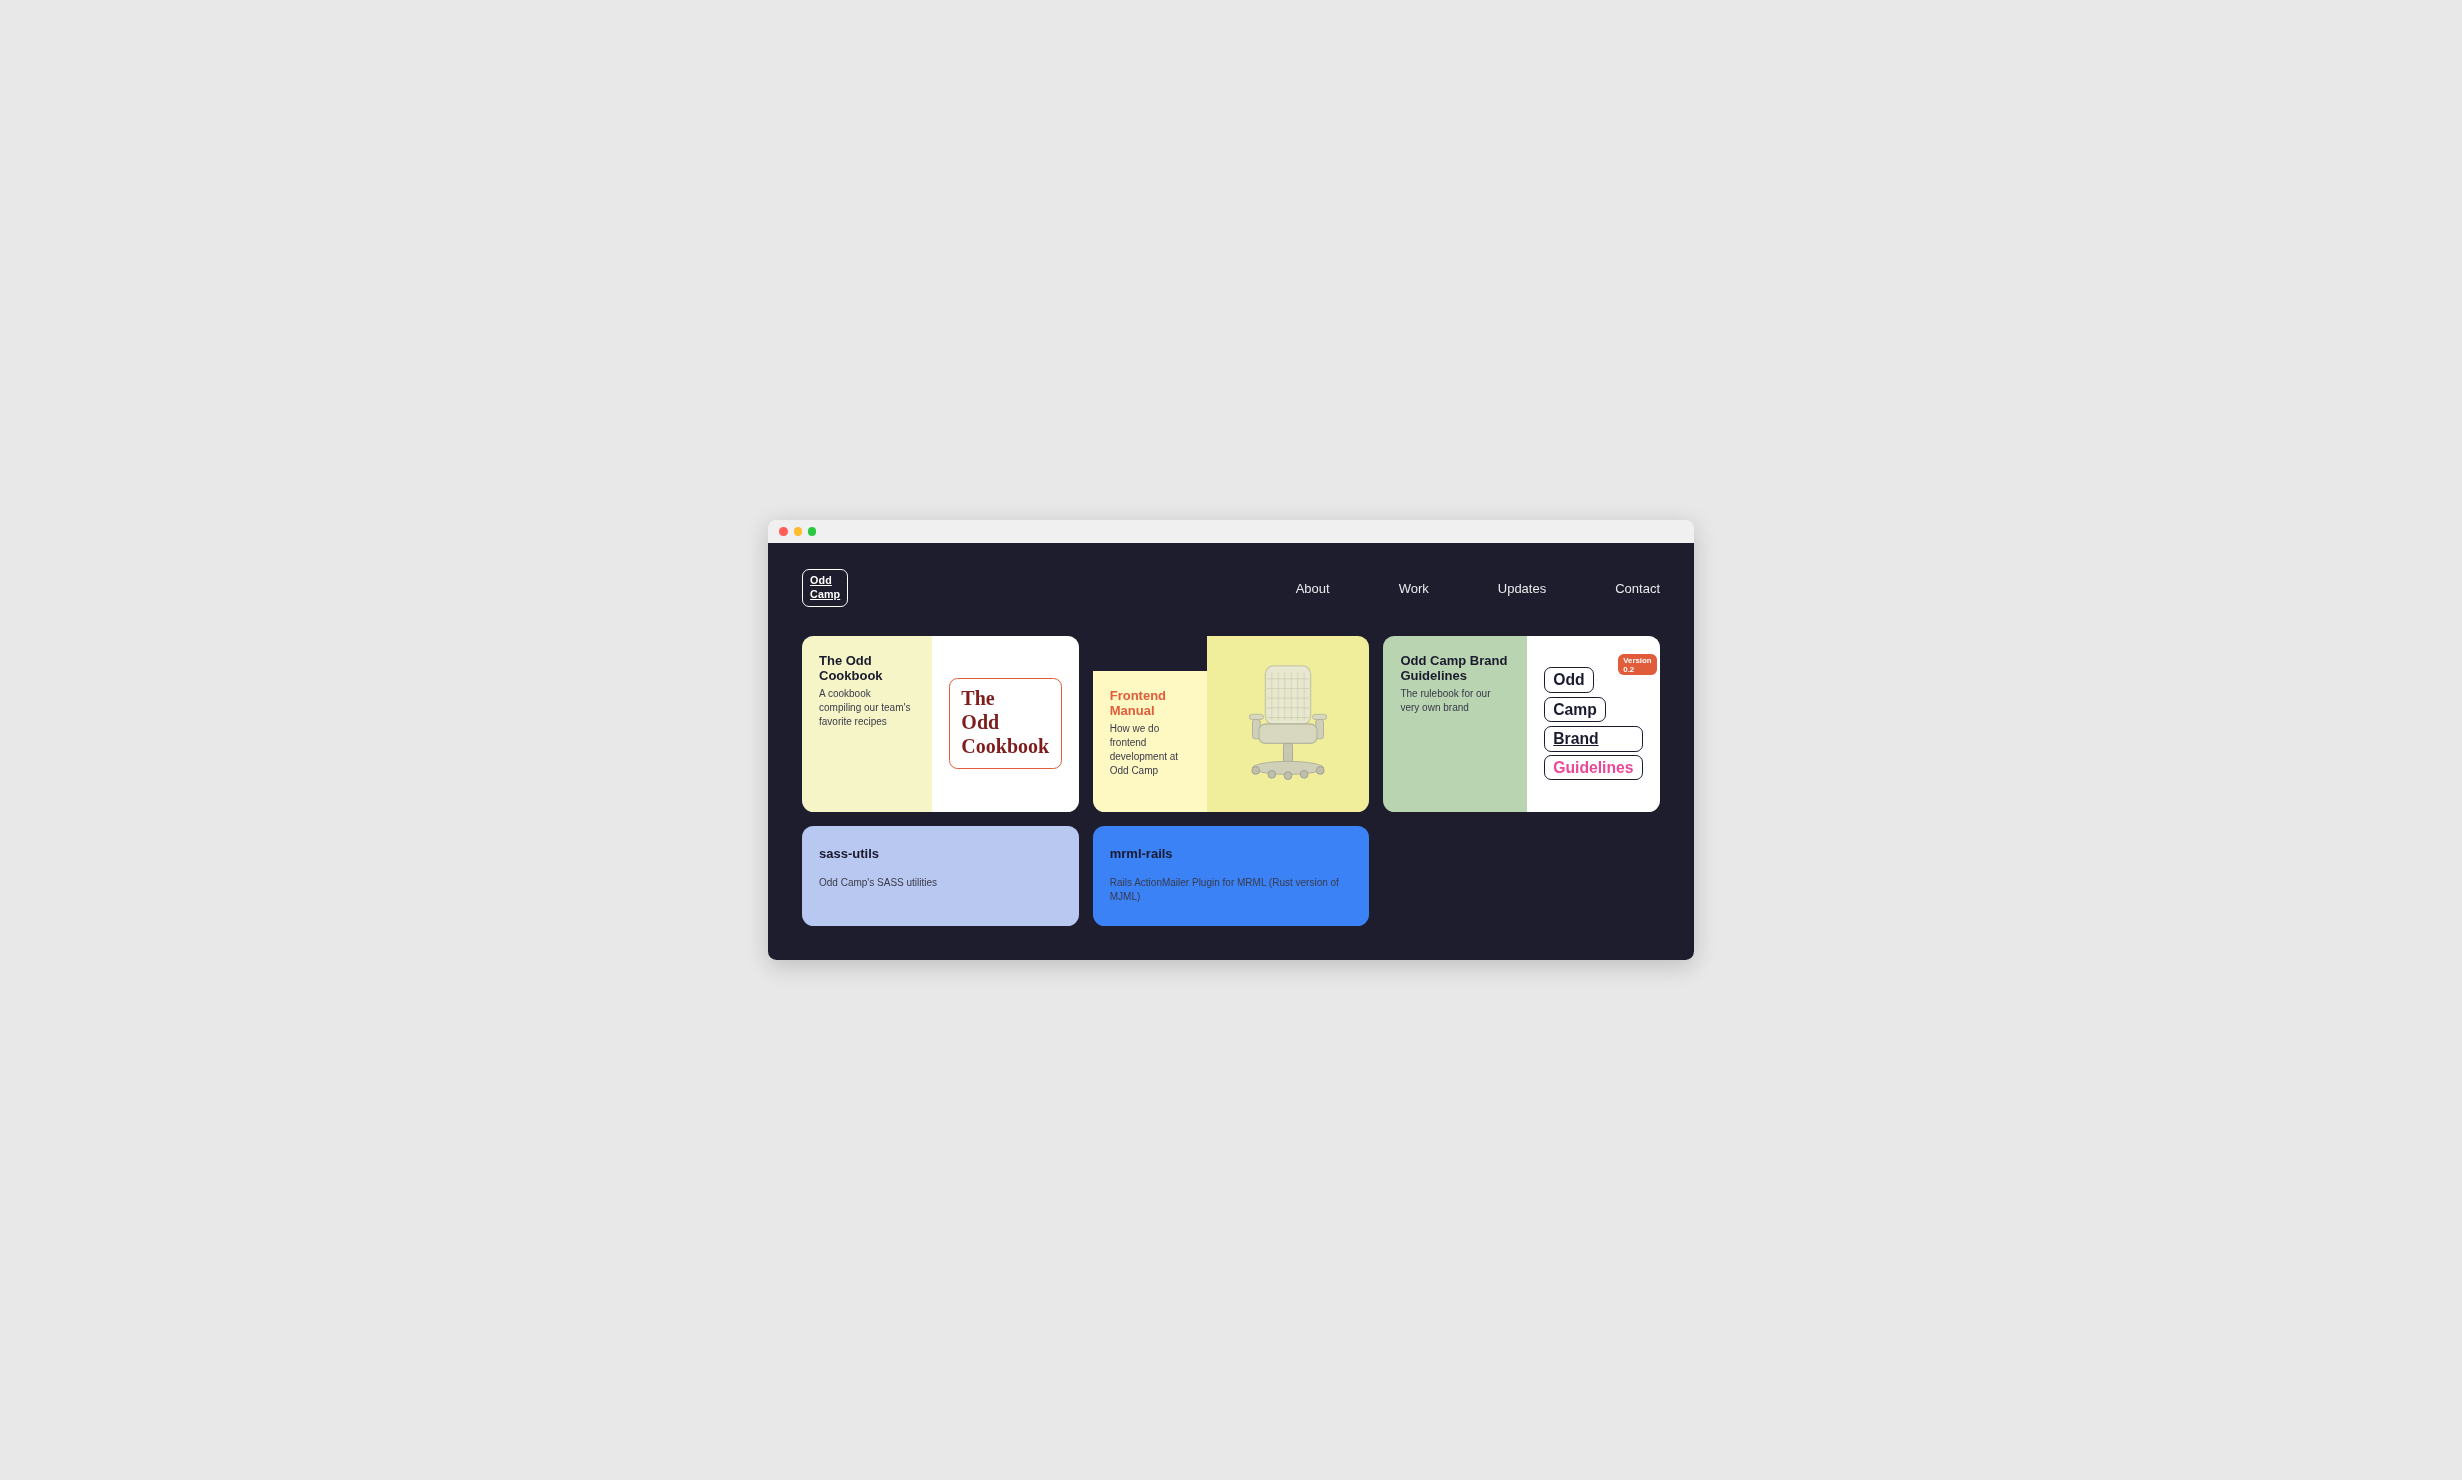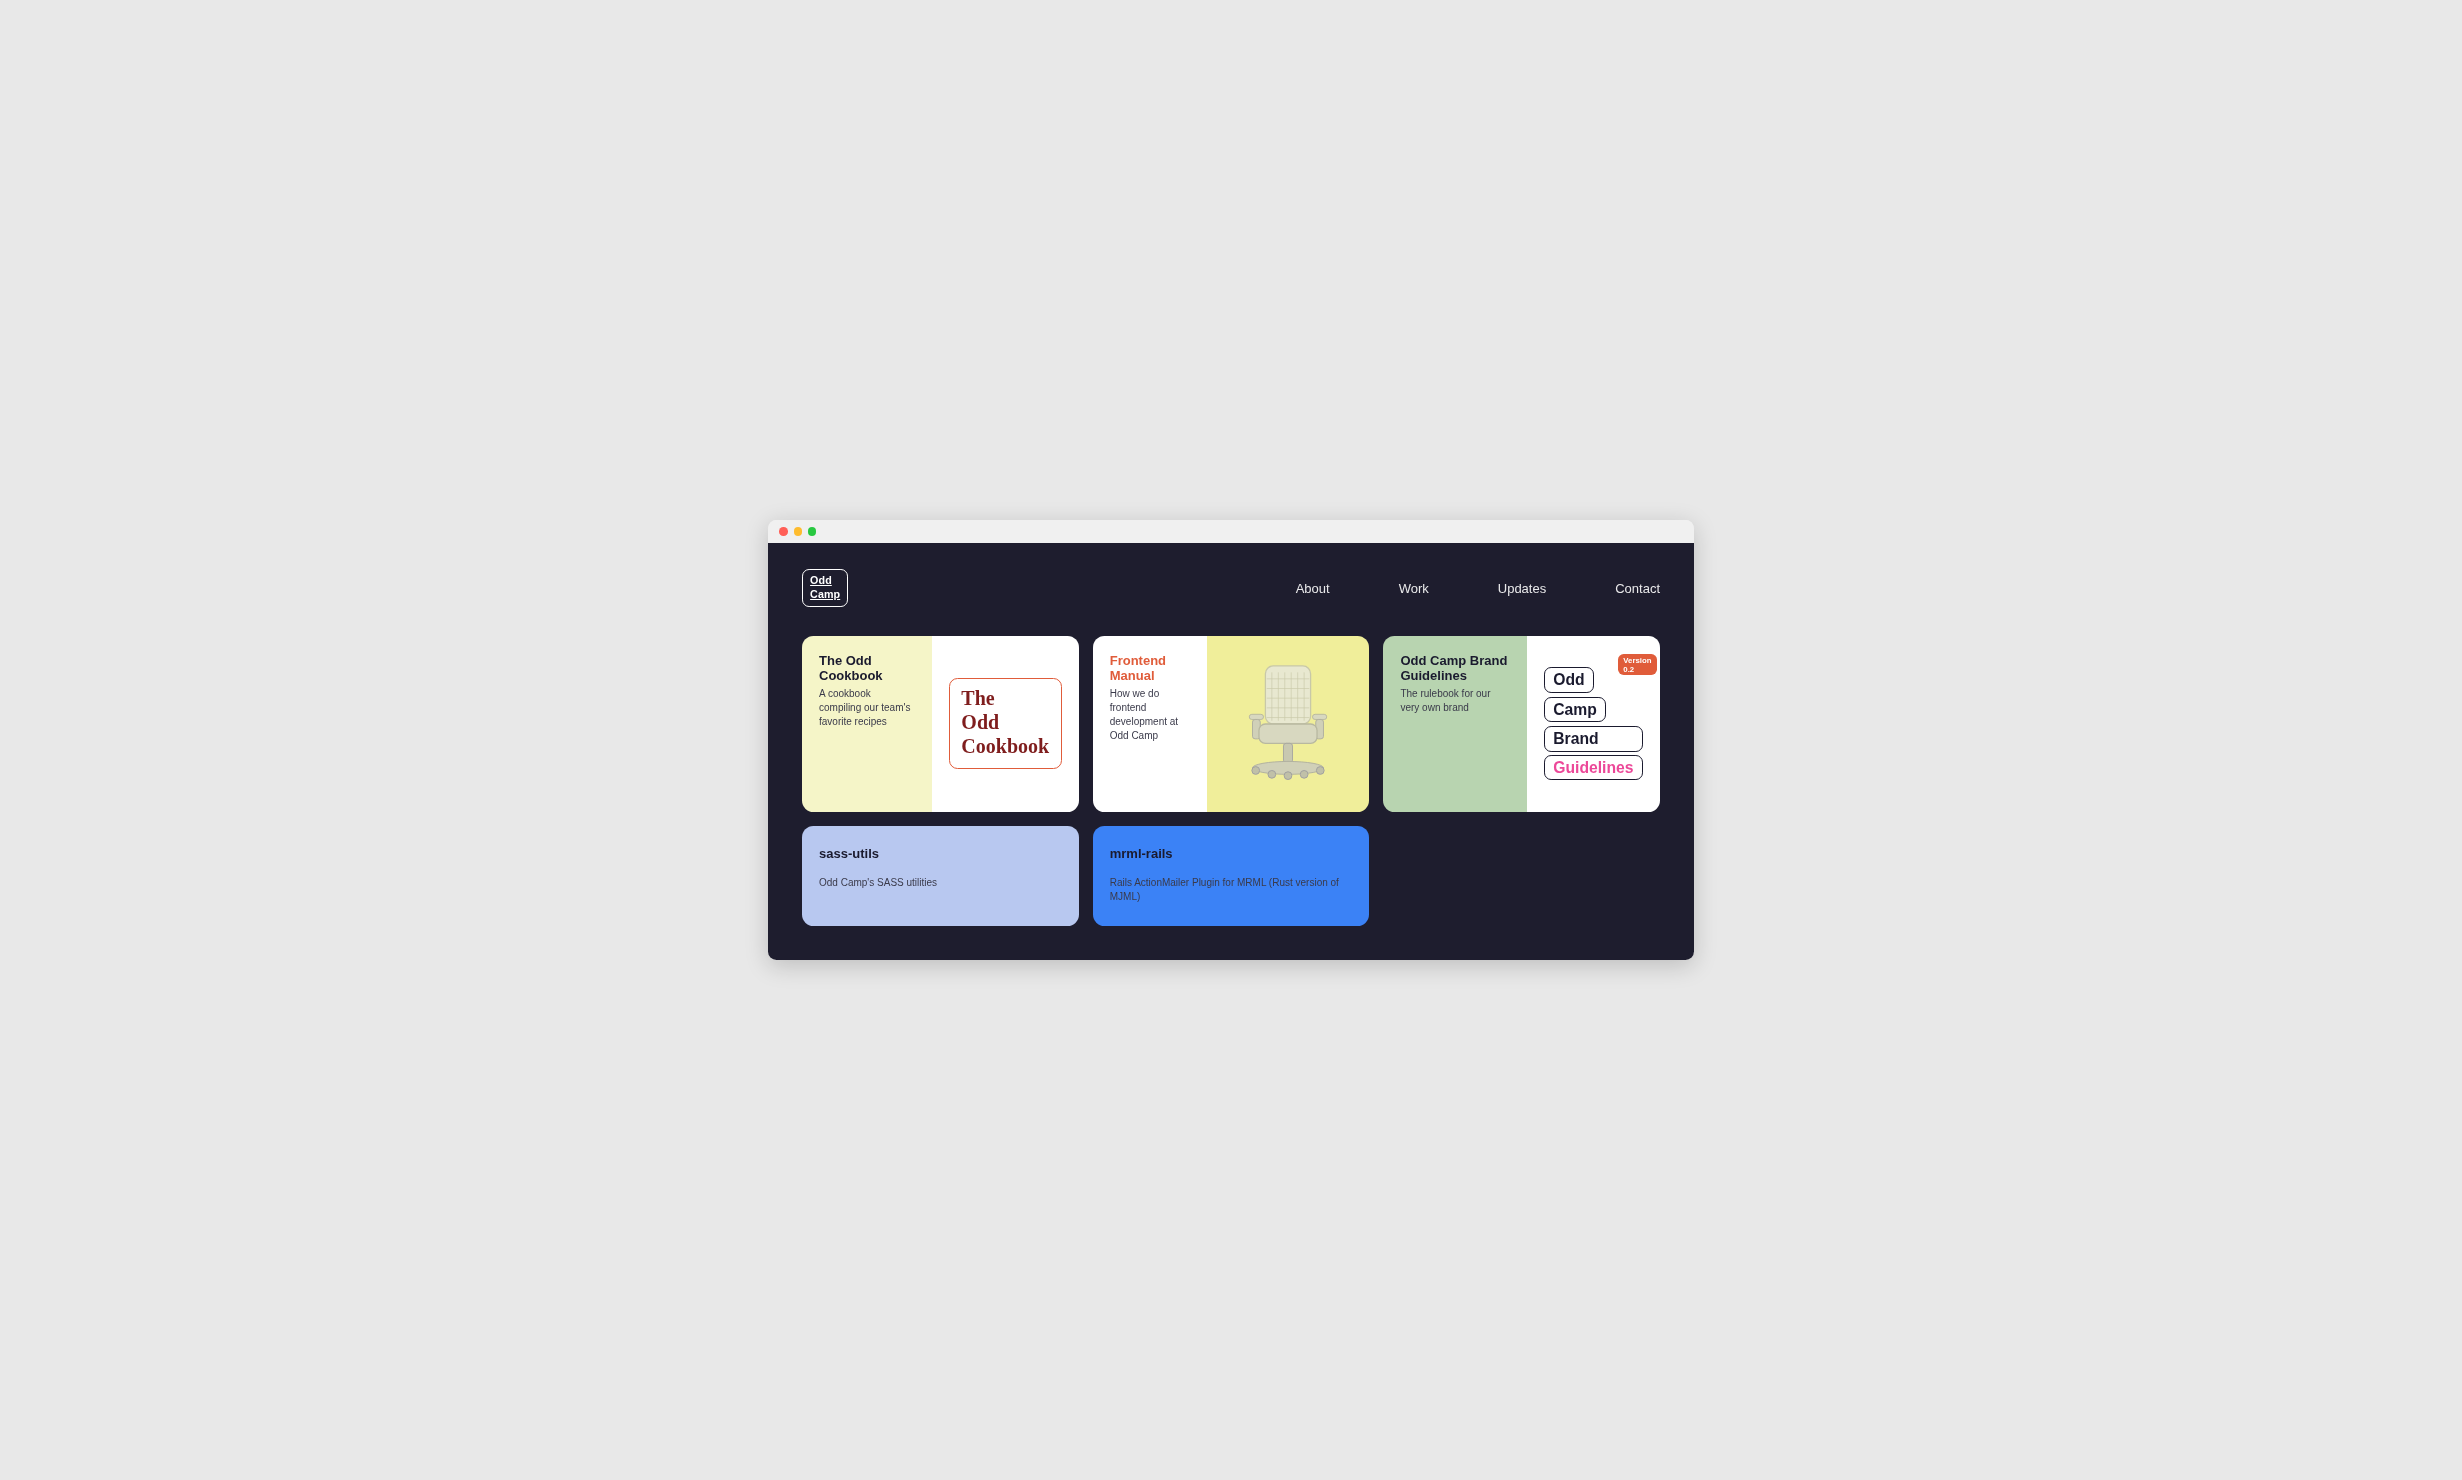--- a/index.html
+++ b/index.html
@@ -122,21 +122,21 @@
       background: #ffffff;
       min-height: 157px;
     }
 
     
     .card-cookbook .card-header { background: #f5f5c8; }
     .card-cookbook .card-header h3 { color: #1a1a2e; }
     .card-cookbook .card-image { background: #ffffff; }
 
     
-    .card-frontend .card-header { background: #ffffff; }
+    .card-frontend .card-header { background: #fef9c3; margin-top: 35px; }
     .card-frontend .card-image { background: #f0ee9a; }
     .card-frontend .card-header h3 { color: #e05c3a; }
     .card-frontend .card-header p { color: #3a3a4a; }
 
     
     .card-brand .card-header { background: #b8d4b0; }
     .card-brand .card-image { background: #ffffff; }
 
     
     .cookbook-logo {
@@ -330,21 +330,21 @@
                   </div>
                   <div class="brand-logo-box2" style="margin-bottom:2.8px;">
                     <span style="font-size:15.7px;font-weight:700;color:#1a1a2e;">Camp</span>
                   </div>
                 </div>
                 <div style="position:relative; margin-top:-4.3px;">
                   <span class="version-badge">Version 0.2</span>
                 </div>
               </div>
               <div class="brand-logo-box3" style="margin-bottom:2.8px; display:block;">
-                <span style="font-size:15.7px;font-weight:700;color:#1a1a2e;">Brand</span>
+                <span style="font-size:15.7px;font-weight:700;color:#1a1a2e;text-decoration:underline;">Brand</span>
               </div>
               <div class="brand-logo-box3" style="display:block;">
                 <span style="font-size:15.7px;font-weight:700;color:#ec4899;">Guidelines</span>
               </div>
             </div>
           </div>
         </div>
       </div>
 
       <div class="card-utility card-sass">

